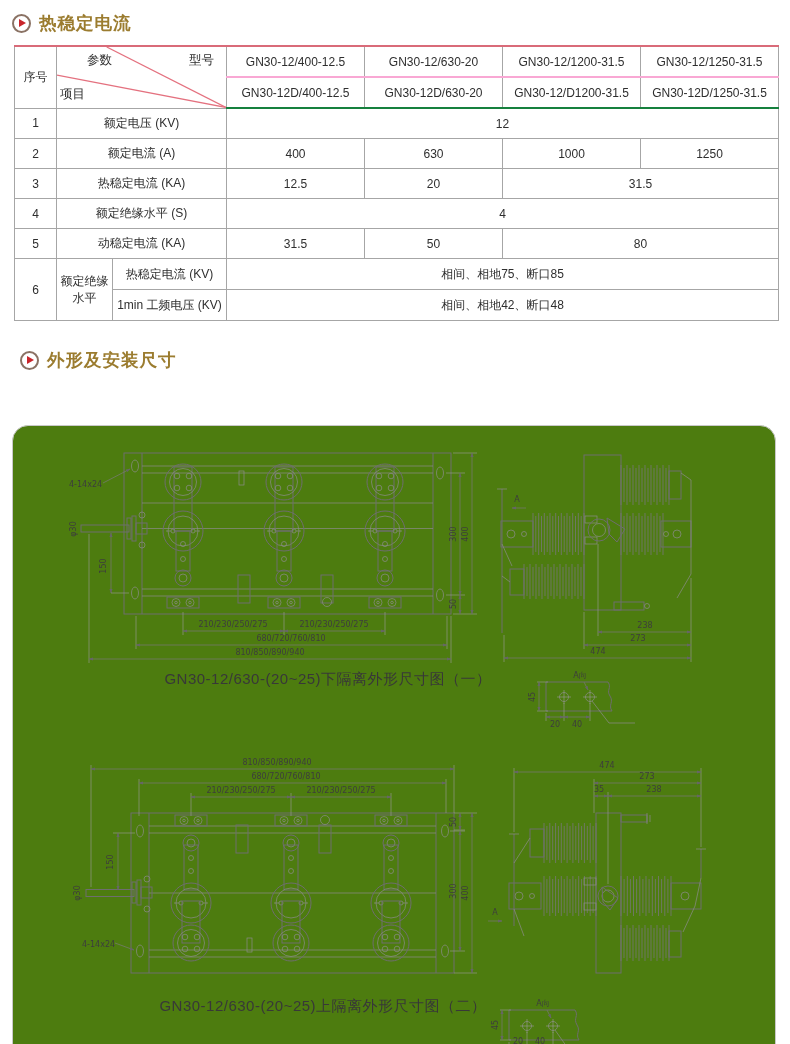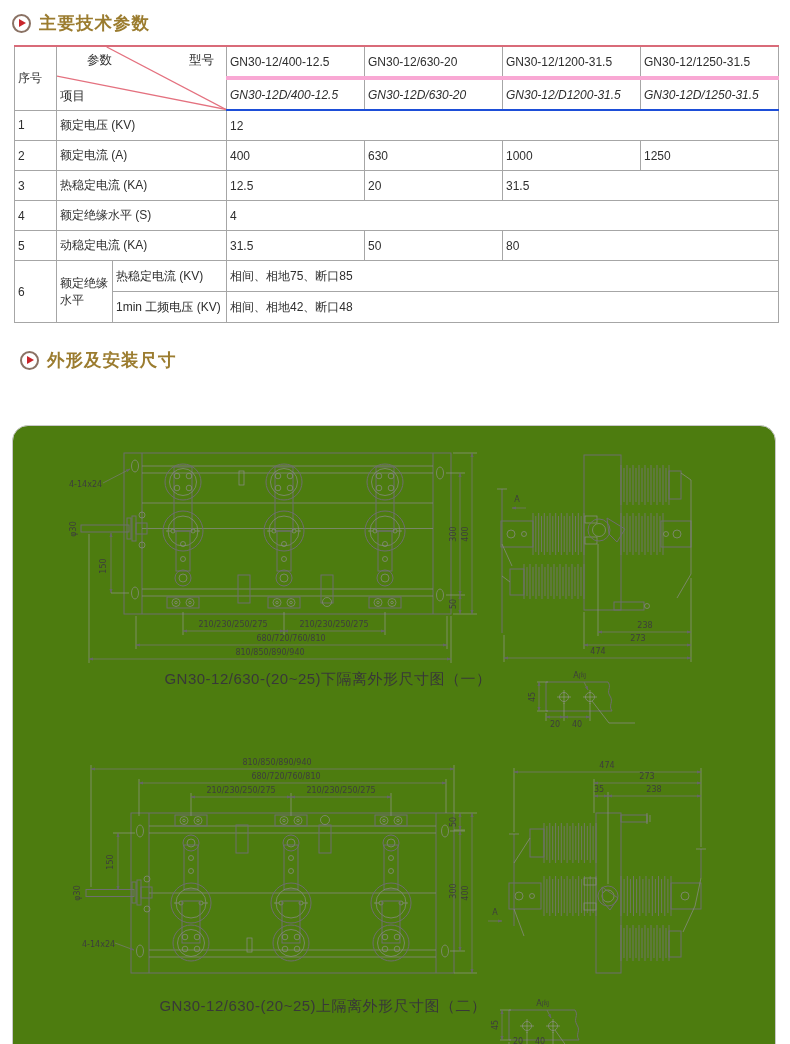--- a/index.html
+++ b/index.html
@@ -5,24 +5,24 @@
   html,body{margin:0;padding:0;background:#fff;}
   body{width:790px;height:1044px;position:relative;font-family:"Liberation Sans","DejaVu Sans",sans-serif;}
   .sec{position:absolute;display:flex;align-items:center;gap:8px;}
   .sec .ttl{font-size:17.5px;font-weight:bold;color:#9b7c2f;letter-spacing:1px;}
   .picon{width:15px;height:15px;border:2px solid #8a7264;border-radius:50%;position:relative;display:inline-block;background:#fff;flex:none;}
   .picon::after{content:"";position:absolute;left:5px;top:3px;width:0;height:0;
     border-left:7px solid #c9252b;border-top:4.5px solid transparent;border-bottom:4.5px solid transparent;}
   #sec1{left:12px;top:11px;} #sec2{left:20px;top:348px;}
 
   table.spec{position:absolute;left:14px;top:45px;border-collapse:collapse;table-layout:fixed;width:764px;color:#2e2e2e;}
-  table.spec td{border:1px solid #a6a6a6;height:29px;vertical-align:middle;padding:0 3px;font-size:12px;margin-left:27px;}
+  table.spec td{border:1px solid #a6a6a6;height:29px;text-align:center;vertical-align:middle;padding:0 3px;font-size:12px;margin-left:27px;}
   tr.h1 td{border-top:2.5px solid #d96b79;}
-  tr.h1 td.m{border-bottom:4px solid #f9a8d4;}
-  tr.h2 td{border-bottom:2px solid #1d4ed8;font-style:italic;}
+  tr.h1 td.m{border-bottom:2px solid #f9a8d4;}
+  tr.h2 td{border-bottom:2px solid #15803d;}
   td.seqh,td.diag{border-bottom:2px solid #e4717f;}
   td.m{font-size:11.5px;}
   td.lab{text-align:left;padding-left:14px;font-size:12.5px;}
   td.sub{text-align:left;padding-left:8px;font-size:12px;}
   td.grp{font-size:12.5px;line-height:1.4;padding:0 7px;}
   td.bl{border-left:none;} td.br{border-right:none;}
   tr.r6 td{height:30px;}
   td.diag{position:relative;padding:0;}
   td.diag svg{position:absolute;inset:0;width:100%;height:100%;}
   td.diag .dl{position:absolute;font-size:12.5px;}
@@ -36,21 +36,21 @@
   .dim{stroke:#7a7a7a;fill:none;stroke-width:.7;}
   .ext{stroke:#9b9b9b;fill:none;stroke-width:.6;}
   text.d{font-size:8px;fill:#3d3d3d;font-family:"DejaVu Sans",sans-serif;}
   text.cap{font-size:15px;fill:#383838;letter-spacing:.5px;font-family:"Liberation Sans","DejaVu Sans",sans-serif;}
 </style>
 </head>
 <body>
 
 <div class="sec" id="sec1">
   <span class="picon"></span>
-  <span class="ttl">主要技术参数</span>
+  <span class="ttl">热稳定电流</span>
 </div>
 
 <table class="spec">
   <colgroup>
     <col style="width:42px">
       <col style="width:56px">
       <col style="width:114px">
     <col style="width:138px">
       <col style="width:138px">
       <col style="width:138px">

